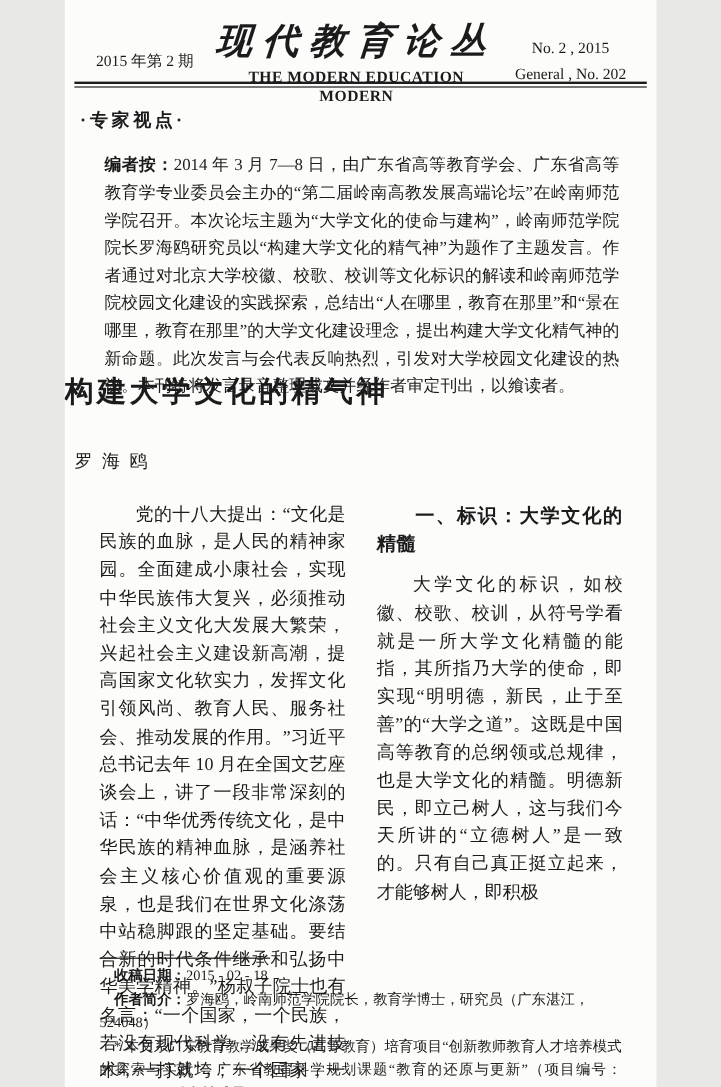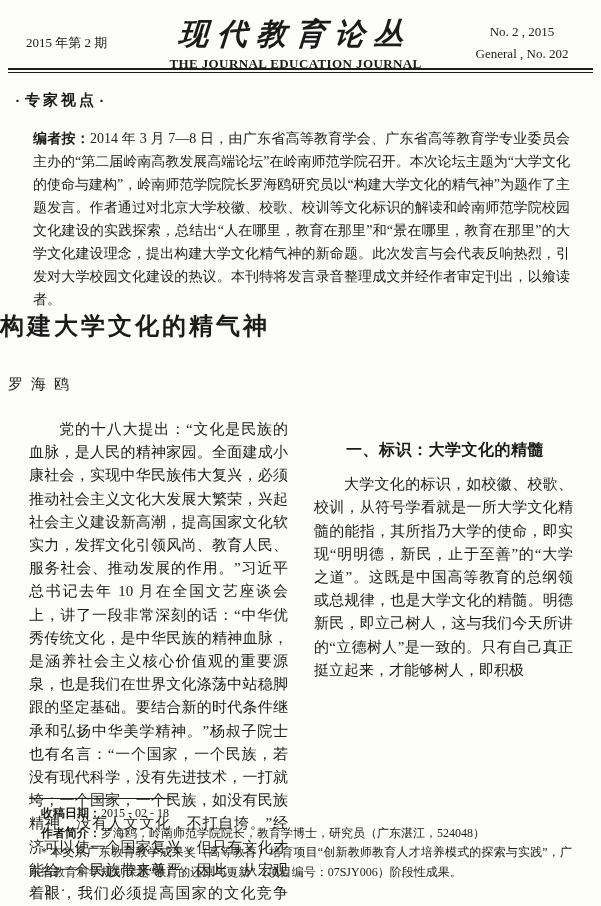--- a/index.html
+++ b/index.html
@@ -1,38 +1,38 @@
 <!DOCTYPE html>
 <html lang="zh"><head>
 <meta charset="utf-8">
 <style>
   html,body { margin:0; padding:0; background:#e8e8e6; }
   .page {
-    position:relative; width:601px; height:906px; margin:0 auto;
+    position:relative; width:493px; height:906px; margin:0 auto;
     background:#fcfcfa; color:#1b1b1b; overflow:hidden;
     font-family:"Liberation Serif","DejaVu Serif",serif;
   }
   
   .header { position:absolute; top:14px; left:10px; right:10px; display:flex; align-items:center; }
   .issue-cn { width:128px; font-size:13px; line-height:22px; padding-left:16px; box-sizing:border-box; }
   .masthead { flex:1; text-align:center; }
   .masthead-cn {
     font-size:30px; font-weight:900; font-style:italic; letter-spacing:9px;
     transform:skewX(-4deg); white-space:nowrap;
   }
   .masthead-en { font-size:13px; font-weight:bold; letter-spacing:0.4px; margin-top:1px; }
   .issue-en { width:138px; font-size:13px; line-height:22px; text-align:center; }
   .double-rule {
     position:absolute; top:68px; left:8px; right:8px; height:2px;
     border-top:2px solid #1d1d1d; border-bottom:1px solid #1d1d1d;
   }
   
   .section-label {
     position:absolute; top:91px; left:13px;
-    font-family:Liberation Mono, monospace;
+    font-family:Liberation Sans, sans-serif;
     font-weight:bold; font-size:15px; letter-spacing:3px;
   }
   
   .editor-note {
     position:absolute; top:127px; left:33px; right:31px; margin:0;
     font-size:14px; line-height:23px; text-align:justify;
   }
   .editor-note b { font-weight:bold;margin-top:28px; }
   
   .title {
@@ -41,21 +41,21 @@
   }
   .author {
     position:absolute; top:375px; left:0; right:0;
     text-align:left; font-size:15px; letter-spacing:8px; text-indent:8px;
   }
   
   .columns { position:absolute; top:418px; left:29px; right:28px; display:flex; gap:26px; }
   .col { flex:1; font-size:15px; line-height:23.2px; text-align:justify; }
   .col p { margin:0; text-indent:2em; }
   .col h2 {
-    margin:20px 0 12px; font-size:16px; font-weight:bold; text-indent:2em;
+    margin:1px 0 12px; font-size:16px; font-weight:bold; text-indent:2em;
     font-family:"Liberation Sans","DejaVu Sans",sans-serif; letter-spacing:0.5px;
   }
   
   .footnotes { position:absolute; top:798px; left:29px; right:29px; font-size:12px; line-height:19.5px; }
   .fn-rule { width:142px; border-top:1.5px solid #1d1d1d; margin-bottom:5px; }
   .footnotes p { margin:0; }
   .fn-line { text-indent:1em; }
   .fn-line b { font-weight:bold; }
   .funding { text-indent:1em; text-align:justify; }
   
@@ -65,21 +65,21 @@
 <body>
 
 <div class="page">
 
   <div class="header">
     <div class="issue-cn">
       <div>2015 年第 2 期</div>
     </div>
     <div class="masthead">
       <div class="masthead-cn">现代教育论丛</div>
-      <div class="masthead-en">THE JOURNAL EDUCATION JOURNAL</div>
+      <div class="masthead-en">THE MODERN EDUCATION MODERN</div>
     </div>
     <div class="issue-en">
       <div>No. 2 , 2015</div>
       <div>General , No. 202</div>
     </div>
   </div>
 
   <div class="double-rule"></div>
 
   <div class="section-label">·专家视点·</div>

